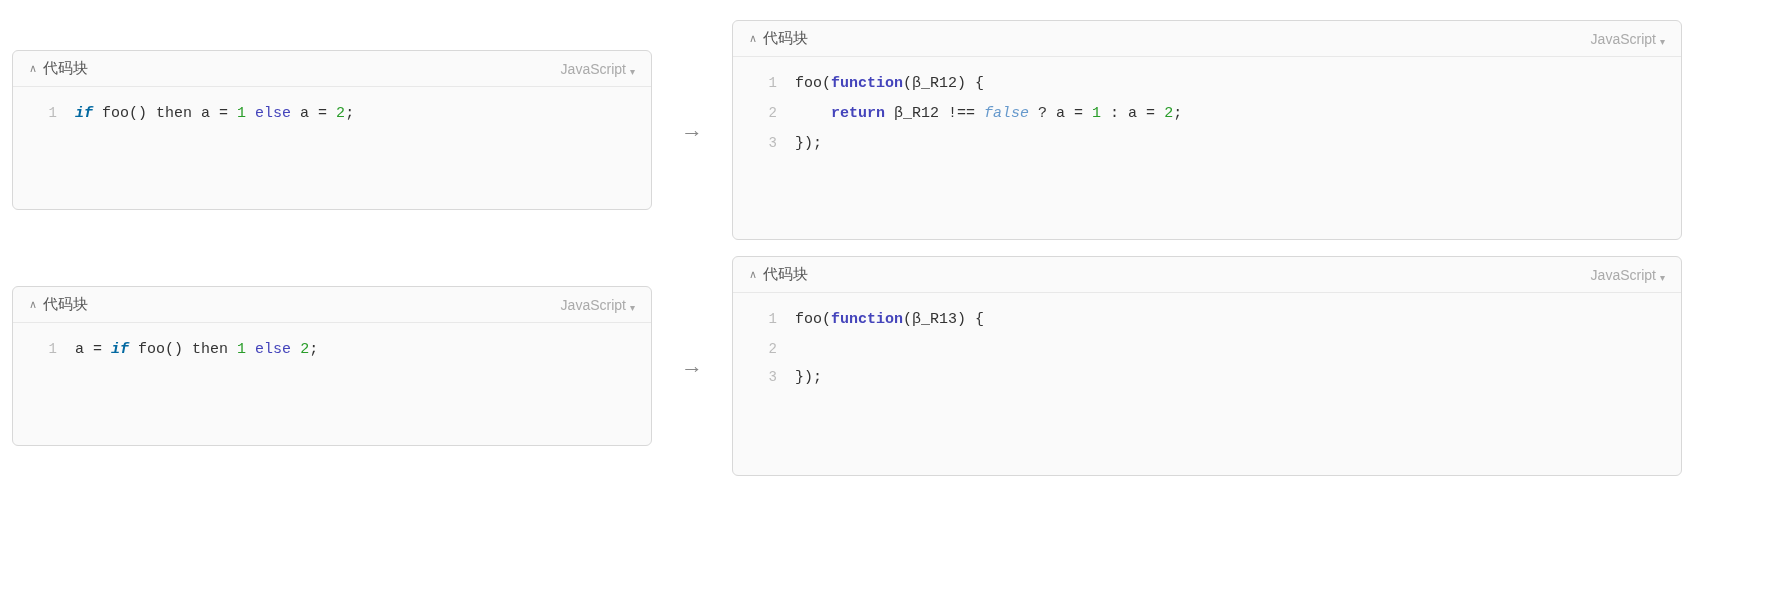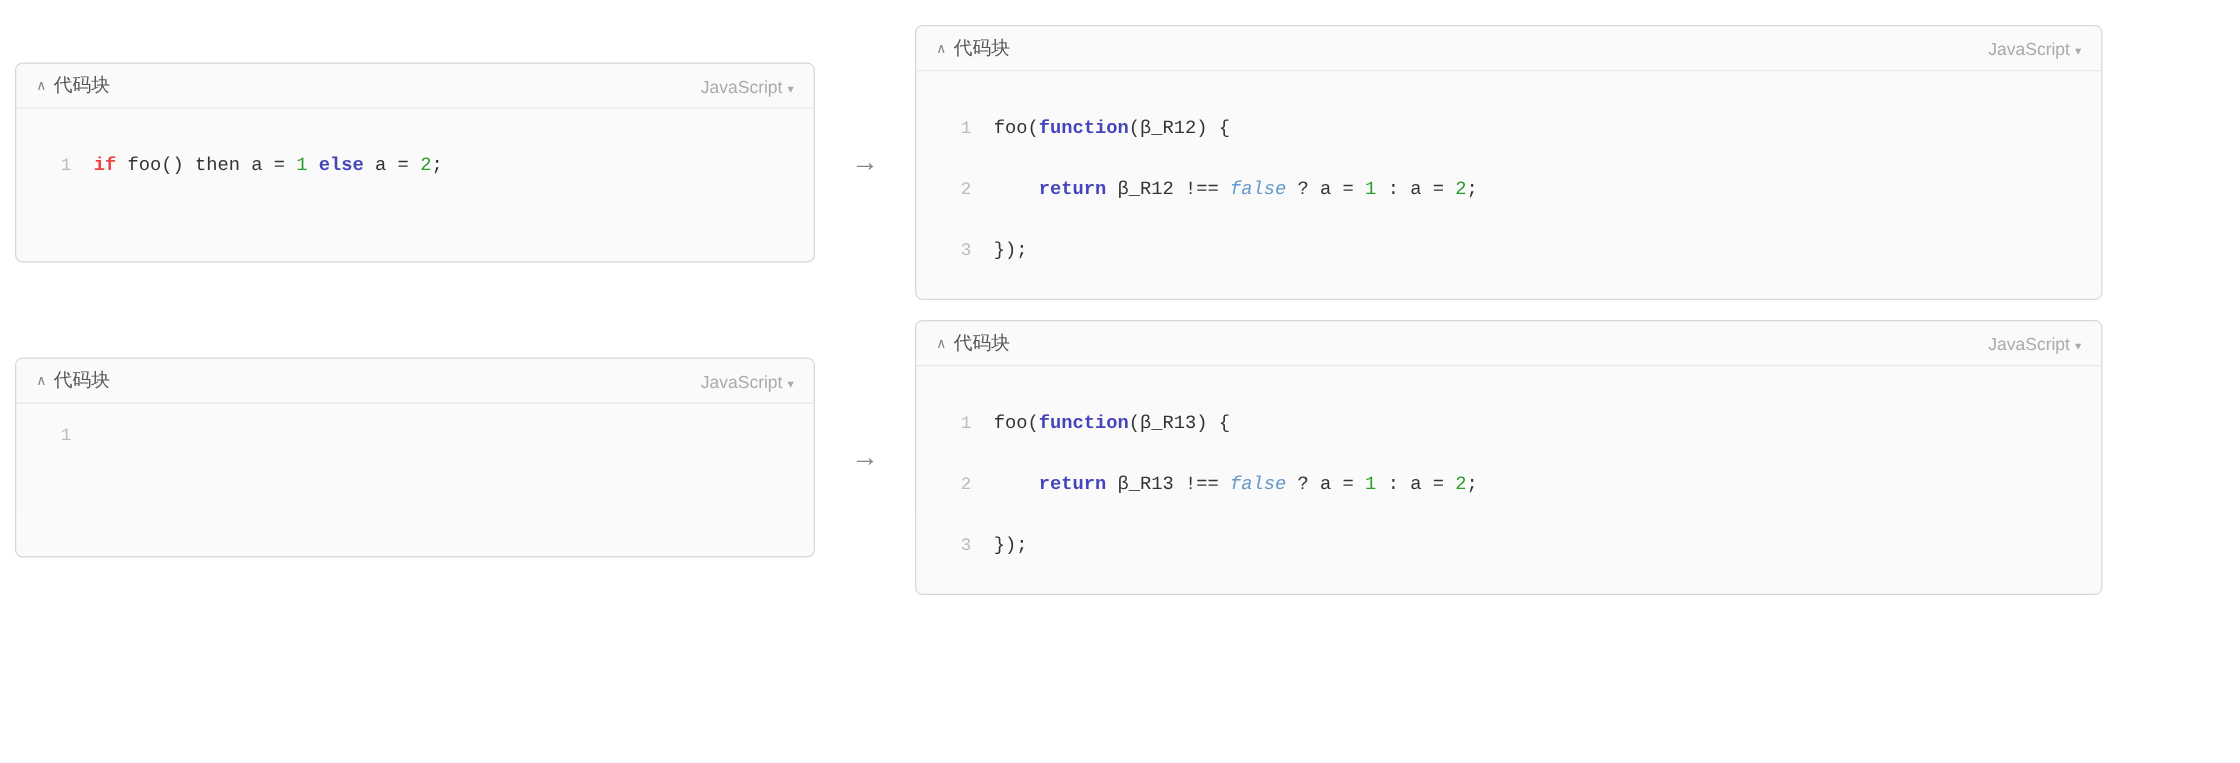--- a/index.html
+++ b/index.html
@@ -84,25 +84,24 @@
       text-align: right;
       margin-right: 18px;
       font-size: 14px;
       user-select: none;
       flex-shrink: 0;
     }
 
     .code-text {
       color: #333;
       white-space: pre;
-      margin-top: 19px;
-    }
-
-    .kw-if { color: #ef4444; font-weight: bold; }
-    .kw-else { color: #4444bb; font-weight: bold; }
+    }
+
+    .kw-if { color: #0369a1; font-weight: bold; font-style: italic; }
+    .kw-else { color: #4444bb; font-weight: normal; }
     .kw-function { color: #4444bb; font-weight: bold; }
     .kw-return { color: #4444bb; font-weight: bold; }
     .kw-false { color: #6699cc; font-style: italic; }
     .num { color: #2a9d2a; }
 
     .arrow-separator {
       width: 80px;
       text-align: center;
       font-size: 22px;
       color: #888;
@@ -181,20 +180,21 @@
         <span>代码块</span>
       </div>
       <div class="lang-label">
         <span>JavaScript</span>
         <span class="lang-dropdown-icon">▾</span>
       </div>
     </div>
     <div class="code-body">
       <div class="code-line">
         <span class="line-num">1</span>
+        <span class="code-text">a = <span class="kw-if">if</span> foo() then <span class="num">1</span> <span class="kw-else">else</span> <span class="num">2</span>;</span>
       </div>
     </div>
   </div>
 
   <div class="arrow-separator">→</div>
 
   <div class="code-block right-block">
     <div class="code-block-header">
       <div class="code-block-title">
         <span class="chevron-icon">∧</span>
@@ -205,21 +205,20 @@
         <span class="lang-dropdown-icon">▾</span>
       </div>
     </div>
     <div class="code-body">
       <div class="code-line">
         <span class="line-num">1</span>
         <span class="code-text">foo(<span class="kw-function">function</span>(β_R13) {</span>
       </div>
       <div class="code-line">
         <span class="line-num">2</span>
-        <span class="code-text">    <span class="kw-return">return</span> β_R13 !== <span class="kw-false">false</span> ? a = <span class="num">1</span> : a = <span class="num">2</span>;</span>
       </div>
       <div class="code-line">
         <span class="line-num">3</span>
         <span class="code-text">});</span>
       </div>
     </div>
   </div>
 </div>
 
 </body></html>

